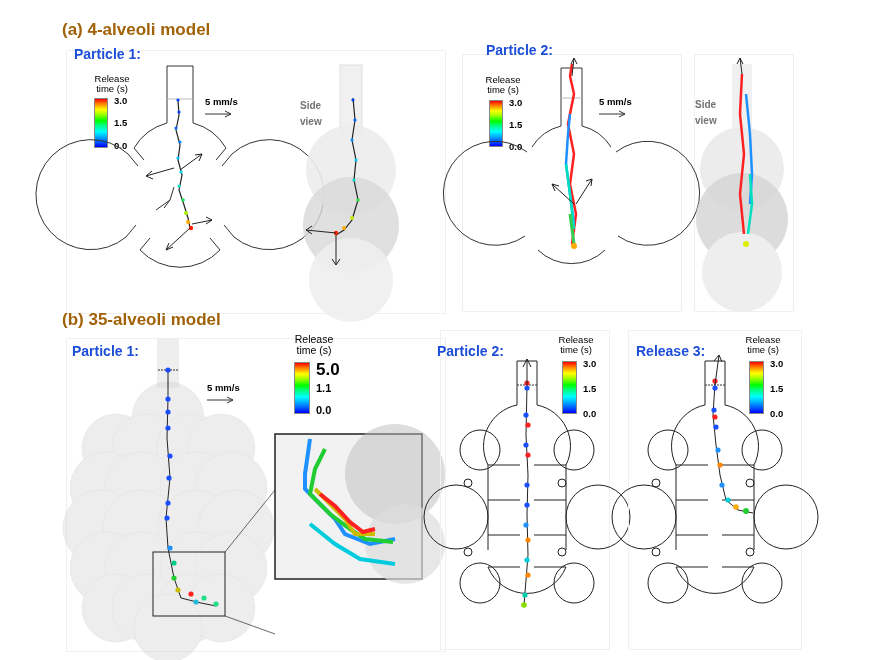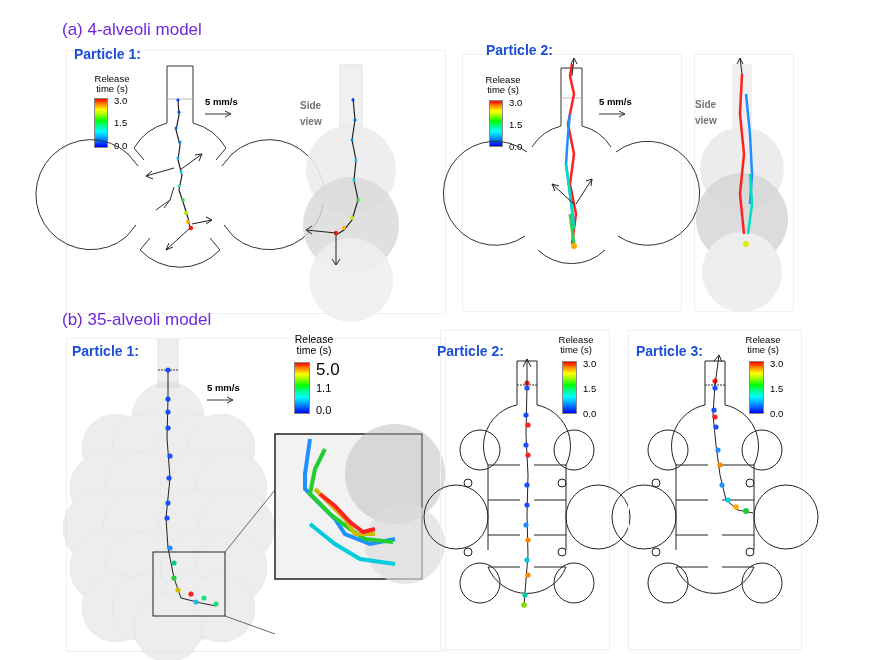--- a/index.html
+++ b/index.html
@@ -1,22 +1,22 @@
 <!DOCTYPE html>
 <html><head>
 <meta charset="utf-8">
 <style>
   html, body { margin: 0; padding: 0; background: #ffffff; }
   body { width: 881px; height: 660px; position: relative; overflow: hidden; font-family: "Liberation Sans", sans-serif; }
   .abs { position: absolute; }
-  .section-title { font-weight: normal; font-size: 17px; color: #6d28d9; }
+  .section-title { font-weight: bold; font-size: 17px; color: #a16207; }
   .panel-title { font-weight: bold; font-size: 14px; color: #1d4ed8; }
   .side-label { font-weight: bold; font-size: 10px; line-height: 16px; color: #737373; width: 40px; }
   .legend-title { font-weight: normal; font-size: 9.5px; line-height: 10px; color: #000; text-align: center; }
-  .legend-tick { font-weight: normal; font-size: 9.5px; color: #000; }
+  .legend-tick { font-weight: bold; font-size: 9.5px; color: #000; }
   .scale-text { font-weight: bold; font-size: 9.5px; color: #000; }
   .cbar { background: linear-gradient(to top, #0000ff 0%, #0080ff 15%, #00ffff 32%, #00ff80 45%, #00ff00 55%, #a0ff00 68%, #ffff00 78%, #ff8000 90%, #ff0000 100%); border: 1px solid #888; }
   .panel-frame { border: 1px solid #f0f0f0; }
   svg { position: absolute; overflow: visible; }
 </style>
 </head>
 <body>
 
 <div class="abs section-title" style="left:62px;top:20px;">(a) 4-alveoli model</div>
 
@@ -268,21 +268,21 @@
       <circle cx="88" cy="185" r="2.6" fill="#ff8800"></circle>
     <circle cx="87" cy="205" r="2.6" fill="#00ccdd"></circle>
       <circle cx="88" cy="220" r="2.6" fill="#ff8800"></circle>
     <circle cx="85" cy="240" r="2.6" fill="#00ccaa"></circle>
       <circle cx="84" cy="250" r="2.8" fill="#88dd00"></circle>
   </g>
   <path d="M87,30 L87,4 M83,12 L87,4 L91,12" fill="none" stroke="#222"></path>
 </svg>
 
 <div class="abs panel-frame" style="left:628px;top:330px;width:172px;height:318px;"></div>
-<div class="abs panel-title" style="left:636px;top:343px;">Particle 3:</div>
+<div class="abs panel-title" style="left:636px;top:343px;">Release 3:</div>
 <div class="abs legend-title" style="left:738px;top:335px;width:50px;">
   <div>Release</div>
   <div>time (s)</div>
 </div>
 <div class="abs cbar" style="left:749px;top:361px;width:13px;height:51px;"></div>
 <div class="abs legend-tick" style="left:770px;top:358px;">3.0</div>
 <div class="abs legend-tick" style="left:770px;top:383px;">1.5</div>
 <div class="abs legend-tick" style="left:770px;top:408px;">0.0</div>
 
 <svg style="left:628px;top:355px;" width="175" height="295">

